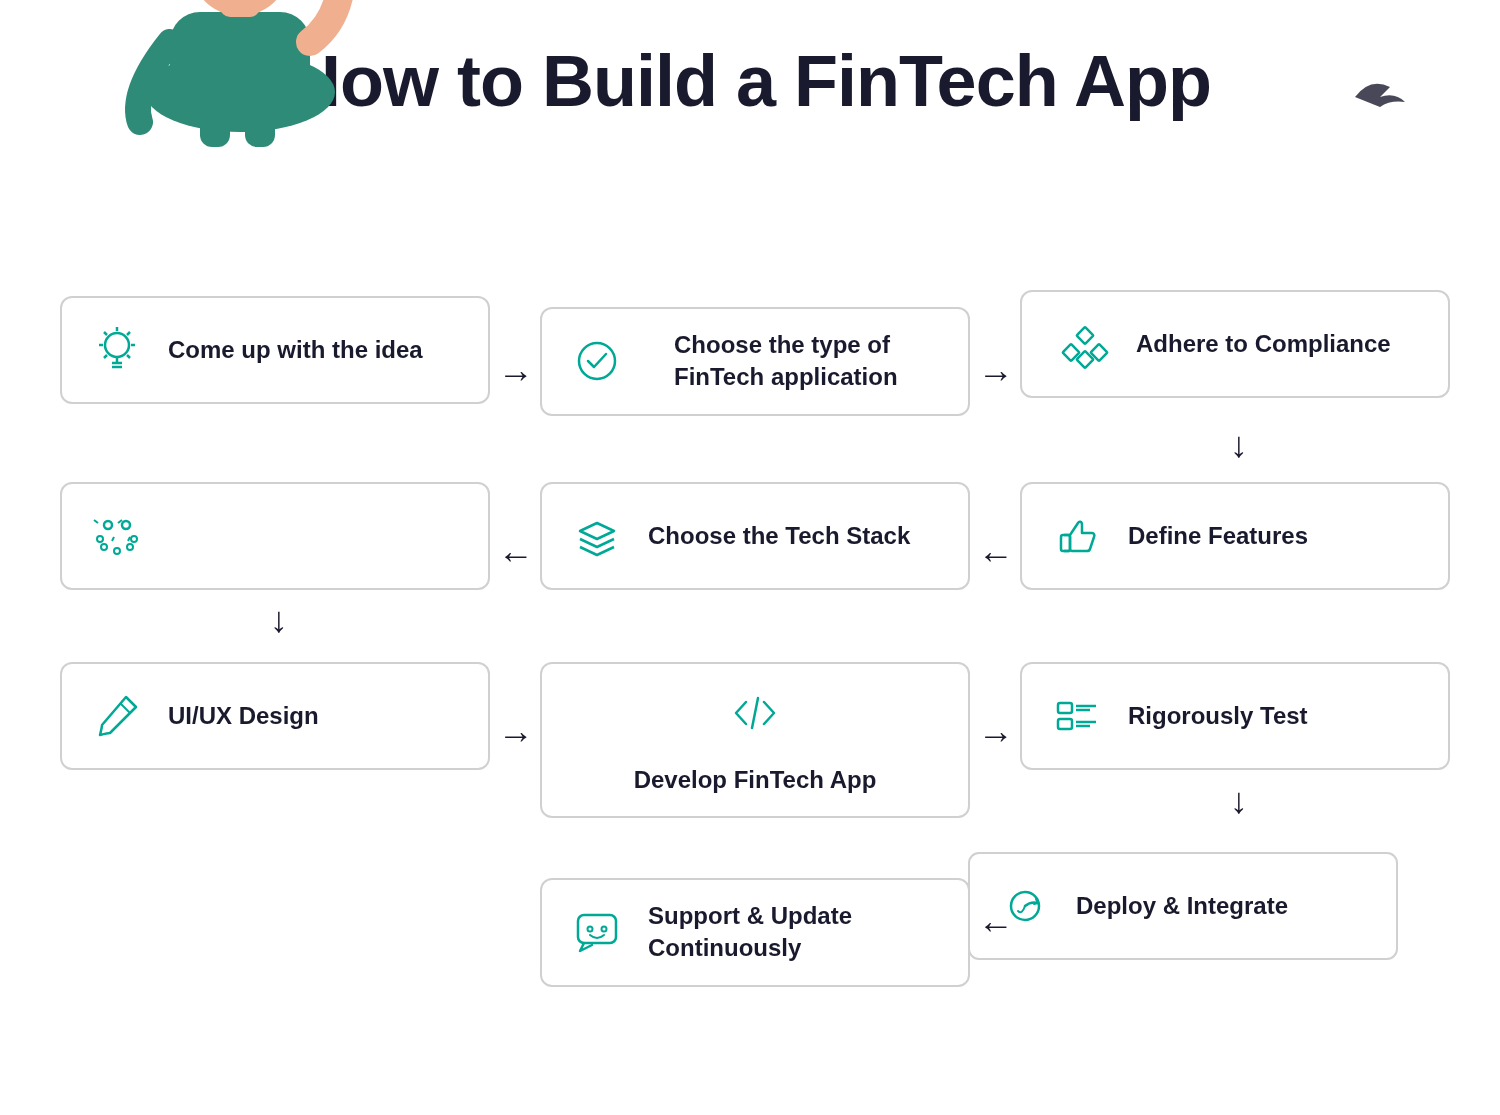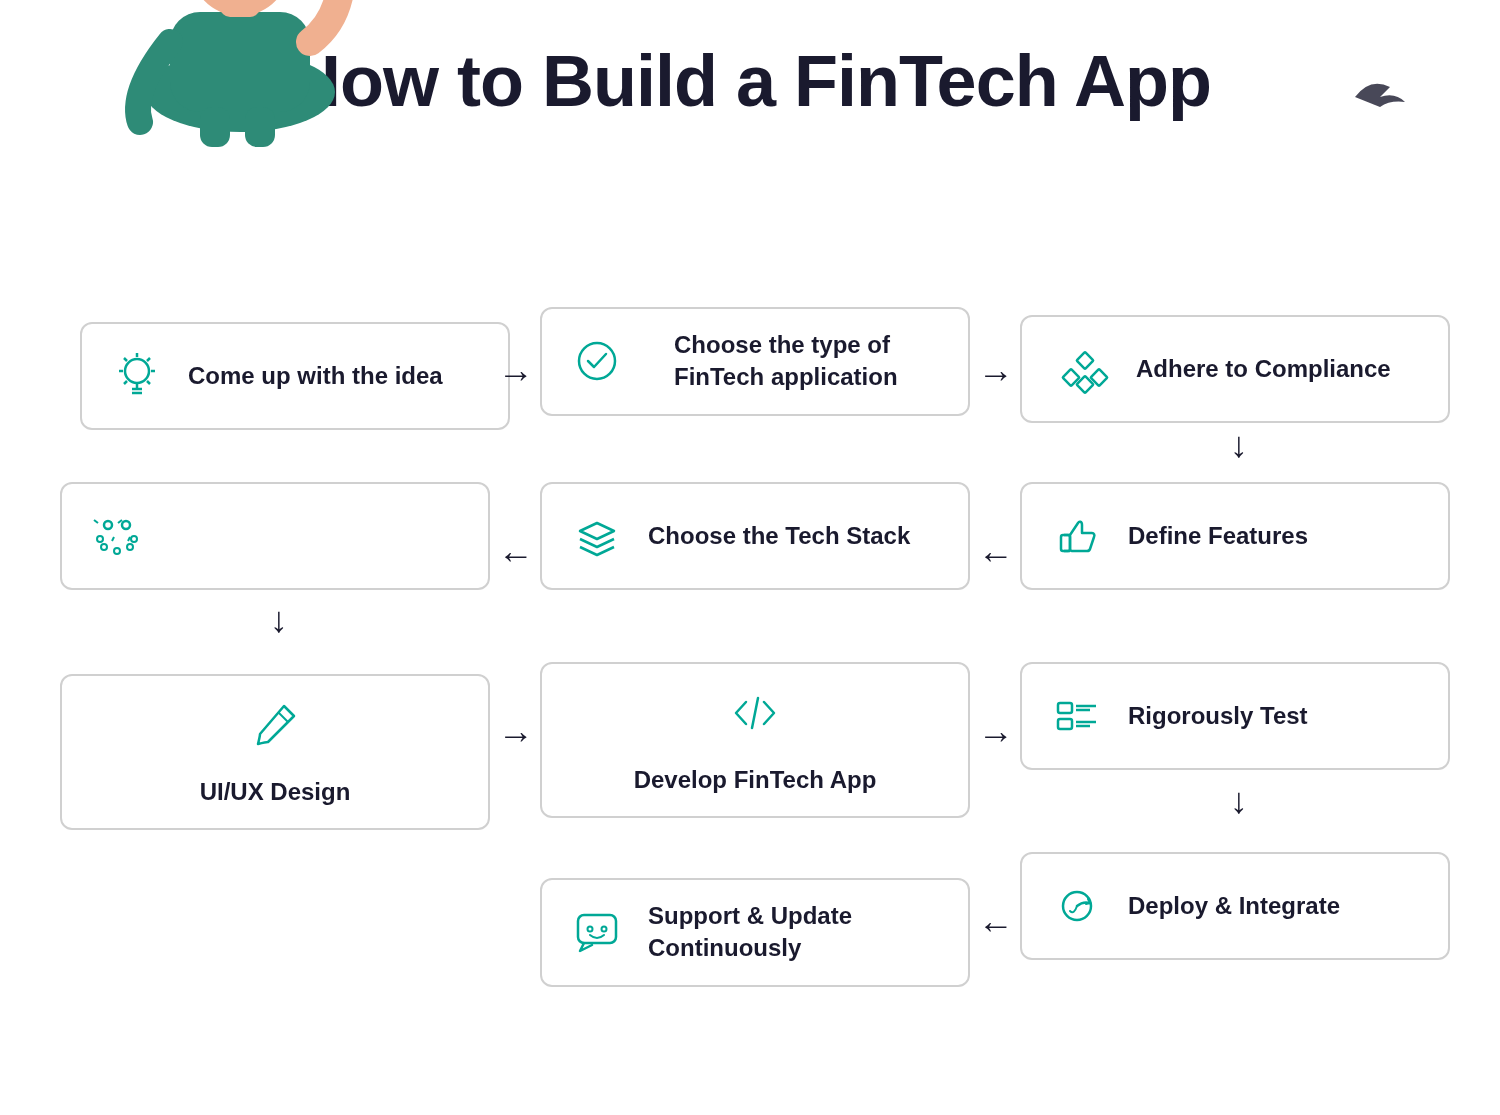--- a/index.html
+++ b/index.html
@@ -87,21 +87,21 @@
       justify-content: center;
     }
   </style>
 </head>
 <body>
 
 <h1 class="page-title">How to Build a FinTech App</h1>
 
 <div class="diagram">
 
-  <div class="card" style="left:30px; top:170px;margin-left:20px;">
+  <div class="card" style="left:30px; top:144px;">
     <div class="card-icon">
       <svg viewBox="0 0 54 54" fill="none" xmlns="http://www.w3.org/2000/svg" width="54" height="54">
         <circle cx="27" cy="22" r="12" stroke="#00a896" stroke-width="2.5" fill="none"></circle>
         <line x1="27" y1="34" x2="27" y2="40" stroke="#00a896" stroke-width="2.5"></line>
         <line x1="22" y1="40" x2="32" y2="40" stroke="#00a896" stroke-width="2.5"></line>
         <line x1="22" y1="44" x2="32" y2="44" stroke="#00a896" stroke-width="2.5"></line>
         <line x1="27" y1="8" x2="27" y2="4" stroke="#00a896" stroke-width="2.5"></line>
         <line x1="13" y1="22" x2="9" y2="22" stroke="#00a896" stroke-width="2.5"></line>
         <line x1="41" y1="22" x2="45" y2="22" stroke="#00a896" stroke-width="2.5"></line>
         <line x1="17" y1="12" x2="14" y2="9" stroke="#00a896" stroke-width="2.5"></line>
@@ -120,21 +120,21 @@
       <svg viewBox="0 0 54 54" fill="none" xmlns="http://www.w3.org/2000/svg" width="54" height="54">
         <circle cx="27" cy="27" r="18" stroke="#00a896" stroke-width="2.5" fill="none"></circle>
         <polyline points="18,27 24,33 36,20" stroke="#00a896" stroke-width="2.5" fill="none" stroke-linecap="round" stroke-linejoin="round"></polyline>
       </svg>
     </div>
     <span class="card-text">Choose the type of FinTech application</span>
   </div>
 
   <div class="diag-arrow" style="left:948px; top:197px;">→</div>
 
-  <div class="card" style="left:990px; top:163px;padding-left:34px;">
+  <div class="card" style="left:990px; top:138px;padding-left:34px;">
     <div class="card-icon">
       <svg viewBox="0 0 54 54" fill="none" xmlns="http://www.w3.org/2000/svg" width="54" height="54">
         <rect x="27" y="10" width="12" height="12" rx="1" transform="rotate(45 27 10)" stroke="#00a896" stroke-width="2.5" fill="none"></rect>
         <rect x="13" y="27" width="12" height="12" rx="1" transform="rotate(45 13 27)" stroke="#00a896" stroke-width="2.5" fill="none"></rect>
         <rect x="41" y="27" width="12" height="12" rx="1" transform="rotate(45 41 27)" stroke="#00a896" stroke-width="2.5" fill="none"></rect>
         <rect x="27" y="34" width="12" height="12" rx="1" transform="rotate(45 27 34)" stroke="#00a896" stroke-width="2.5" fill="none"></rect>
       </svg>
     </div>
     <span class="card-text">Adhere to Compliance</span>
   </div>
@@ -183,21 +183,21 @@
 
         <circle cx="14" cy="38" r="3" stroke="#00a896" stroke-width="2" fill="none"></circle>
         <circle cx="27" cy="42" r="3" stroke="#00a896" stroke-width="2" fill="none"></circle>
         <circle cx="40" cy="38" r="3" stroke="#00a896" stroke-width="2" fill="none"></circle>
       </svg>
     </div>
   </div>
 
   <div class="diag-arrow" style="left:240px; top:447px; font-size:36px;">↓</div>
 
-  <div class="card" style="left:30px; top:522px;flex-direction:column;">
+  <div class="card" style="left:30px; top:510px;">
     <div class="card-icon">
       <svg viewBox="0 0 54 54" fill="none" xmlns="http://www.w3.org/2000/svg" width="54" height="54">
         <path d="M36 8 L46 18 L20 44 C18 44 10 46 10 46 C10 46 12 38 12 36 Z" stroke="#00a896" stroke-width="2.5" fill="none" stroke-linejoin="round"></path>
         <line x1="30" y1="14" x2="40" y2="24" stroke="#00a896" stroke-width="2"></line>
       </svg>
     </div>
     <span class="card-text">UI/UX Design</span>
   </div>
 
   <div class="diag-arrow" style="left:468px; top:558px;">→</div>
@@ -224,21 +224,21 @@
         <rect x="8" y="30" width="14" height="10" rx="2" stroke="#00a896" stroke-width="2.5" fill="none"></rect>
         <line x1="26" y1="33" x2="46" y2="33" stroke="#00a896" stroke-width="2.5"></line>
         <line x1="26" y1="37" x2="40" y2="37" stroke="#00a896" stroke-width="2.5"></line>
       </svg>
     </div>
     <span class="card-text">Rigorously Test</span>
   </div>
 
   <div class="diag-arrow" style="left:1200px; top:628px; font-size:36px;">↓</div>
 
-  <div class="card" style="left:990px; top:700px;">
+  <div class="card" style="left:938px; top:700px;border-radius:11px;">
     <div class="card-icon">
       <svg viewBox="0 0 54 54" fill="none" xmlns="http://www.w3.org/2000/svg" width="54" height="54">
         <circle cx="27" cy="27" r="14" stroke="#00a896" stroke-width="2.5" fill="none"></circle>
         <path d="M27 27 Q33 22 40 24" stroke="#00a896" stroke-width="2.5" fill="none" stroke-linecap="round"></path>
         <polyline points="38,20 40,24 36,25" stroke="#00a896" stroke-width="2" fill="none" stroke-linecap="round" stroke-linejoin="round"></polyline>
         <path d="M20 32 Q24 36 27 27" stroke="#00a896" stroke-width="2" fill="none" stroke-linecap="round"></path>
       </svg>
     </div>
     <span class="card-text">Deploy &amp; Integrate</span>
   </div>

